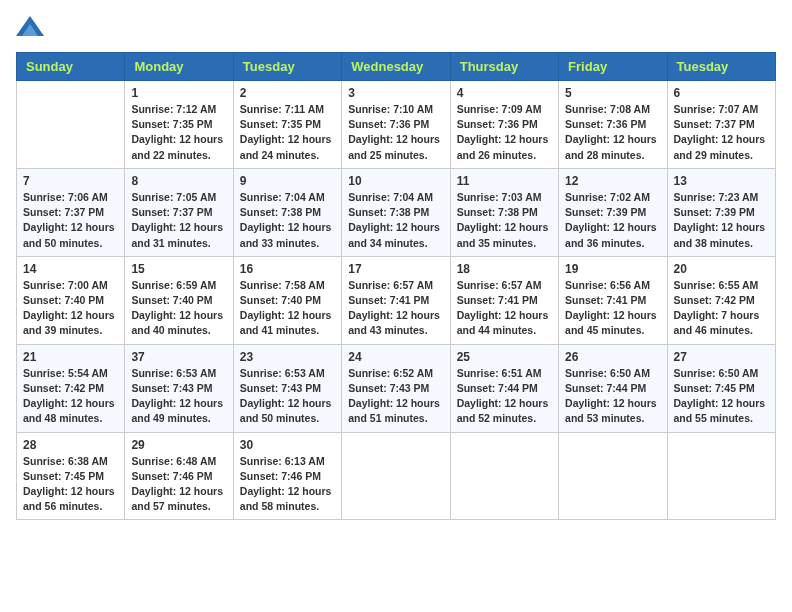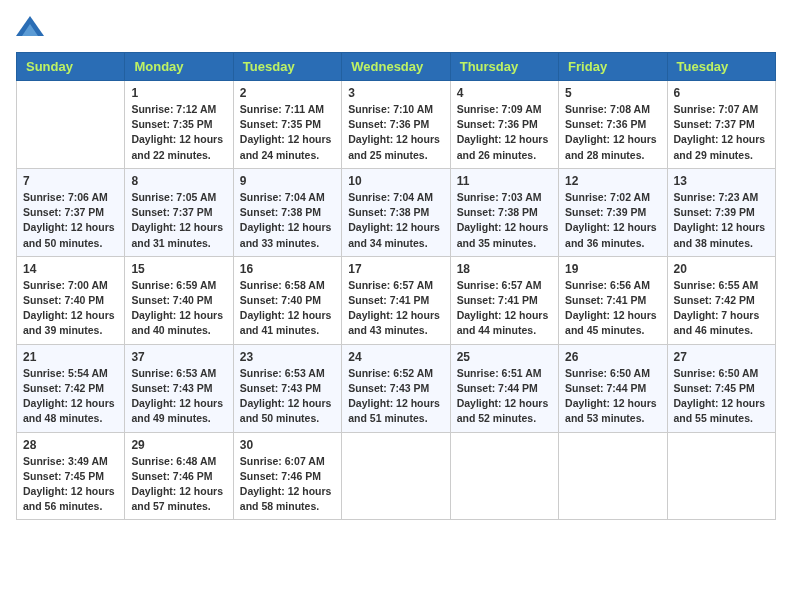--- a/index.html
+++ b/index.html
@@ -181,21 +181,21 @@
         <td>
           <span class="day-num">14</span>
           <div class="day-info"><span>Sunrise: 7:00 AM</span><br><span>Sunset: 7:40 PM</span><br><span>Daylight: 12 hours and 39 minutes.</span></div>
         </td>
         <td>
           <span class="day-num">15</span>
           <div class="day-info"><span>Sunrise: 6:59 AM</span><br><span>Sunset: 7:40 PM</span><br><span>Daylight: 12 hours and 40 minutes.</span></div>
         </td>
         <td>
           <span class="day-num">16</span>
-          <div class="day-info"><span>Sunrise: 6:58 AM</span><br><span>Sunset: 7:40 PM</span><br><span>Daylight: 12 hours and 41 minutes.</span></div>
+          <div class="day-info"><span>Sunrise: 7:58 AM</span><br><span>Sunset: 7:40 PM</span><br><span>Daylight: 12 hours and 41 minutes.</span></div>
         </td>
         <td>
           <span class="day-num">17</span>
           <div class="day-info"><span>Sunrise: 6:57 AM</span><br><span>Sunset: 7:41 PM</span><br><span>Daylight: 12 hours and 43 minutes.</span></div>
         </td>
         <td>
           <span class="day-num">18</span>
           <div class="day-info"><span>Sunrise: 6:57 AM</span><br><span>Sunset: 7:41 PM</span><br><span>Daylight: 12 hours and 44 minutes.</span></div>
         </td>
         <td>
@@ -233,29 +233,29 @@
           <div class="day-info"><span>Sunrise: 6:50 AM</span><br><span>Sunset: 7:44 PM</span><br><span>Daylight: 12 hours and 53 minutes.</span></div>
         </td>
         <td>
           <span class="day-num">27</span>
           <div class="day-info"><span>Sunrise: 6:50 AM</span><br><span>Sunset: 7:45 PM</span><br><span>Daylight: 12 hours and 55 minutes.</span></div>
         </td>
       </tr>
       <tr>
         <td>
           <span class="day-num">28</span>
-          <div class="day-info"><span>Sunrise: 3:49 AM</span><br><span>Sunset: 7:45 PM</span><br><span>Daylight: 12 hours and 56 minutes.</span></div>
+          <div class="day-info"><span>Sunrise: 6:38 AM</span><br><span>Sunset: 7:45 PM</span><br><span>Daylight: 12 hours and 56 minutes.</span></div>
         </td>
         <td>
           <span class="day-num">29</span>
           <div class="day-info"><span>Sunrise: 6:48 AM</span><br><span>Sunset: 7:46 PM</span><br><span>Daylight: 12 hours and 57 minutes.</span></div>
         </td>
         <td>
           <span class="day-num">30</span>
-          <div class="day-info"><span>Sunrise: 6:07 AM</span><br><span>Sunset: 7:46 PM</span><br><span>Daylight: 12 hours and 58 minutes.</span></div>
+          <div class="day-info"><span>Sunrise: 6:13 AM</span><br><span>Sunset: 7:46 PM</span><br><span>Daylight: 12 hours and 58 minutes.</span></div>
         </td>
         <td class="empty-cell"></td>
         <td class="empty-cell"></td>
         <td class="empty-cell"></td>
         <td class="empty-cell"></td>
       </tr>
     </tbody>
 </table>
 
 </body></html>

